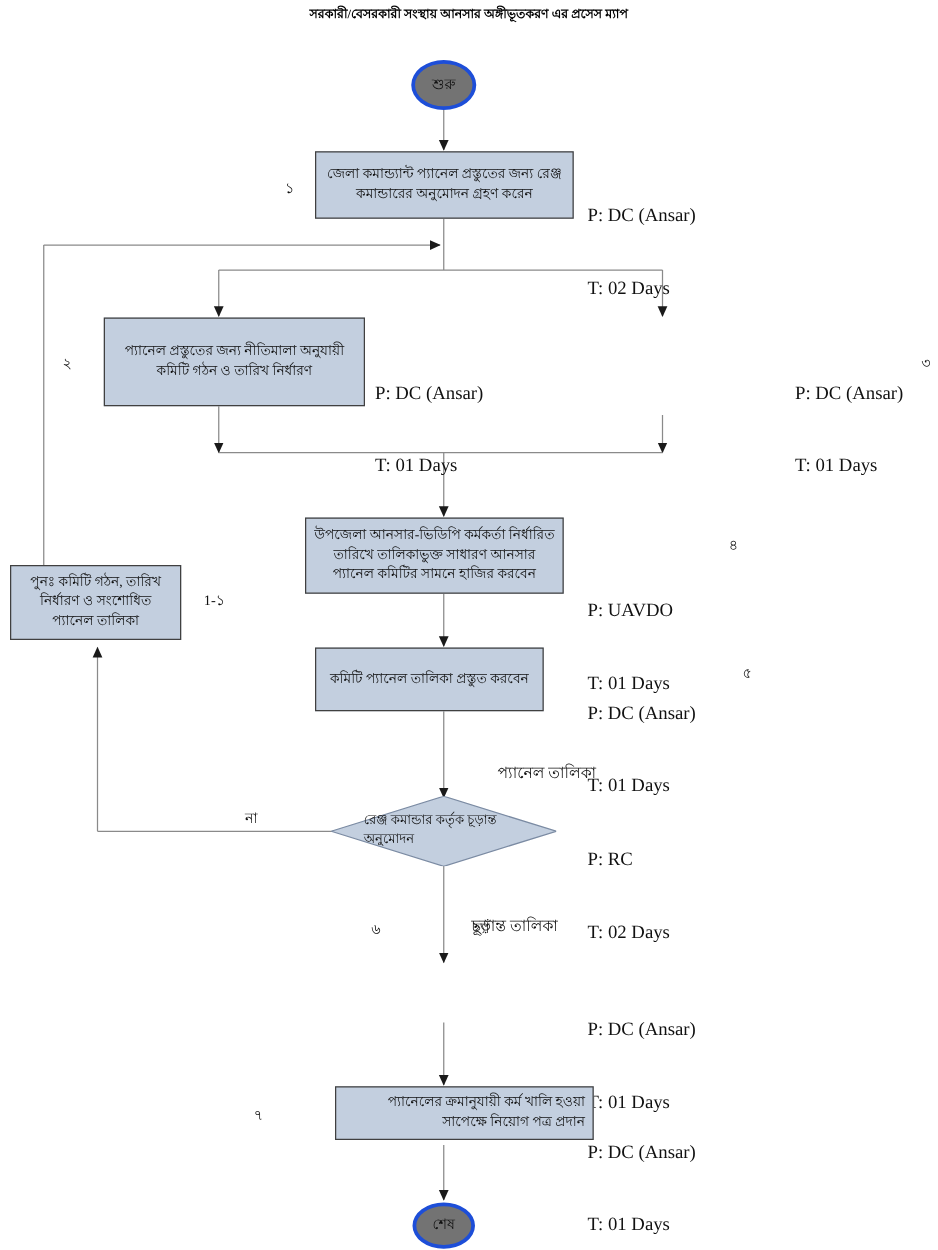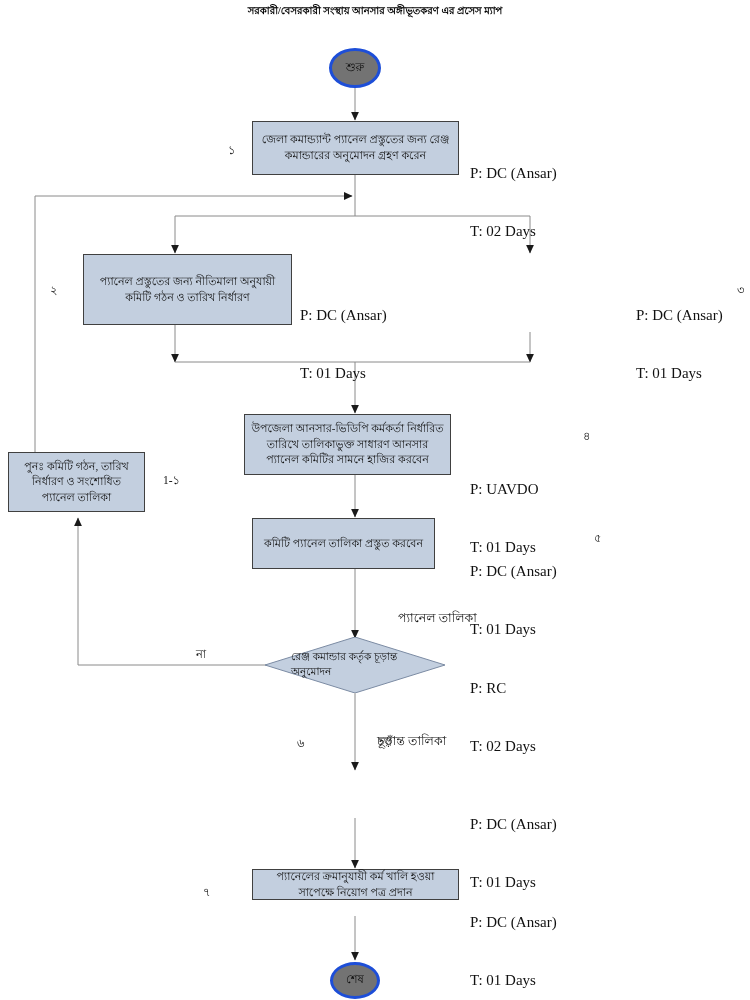--- a/index.html
+++ b/index.html
@@ -233,21 +233,21 @@
   <div class="edge-label" style="left:196px; top:646px;">না</div>
   <div class="edge-label" style="left:336px; top:734px;margin-left:43px;">হ্যাঁ</div>
   <div class="edge-label big" style="left:377px; top:732px;">চূড়ান্ত তালিকা</div>
   <div class="stepnum" style="left:297px; top:735px;">৬</div>
 
   <div class="meta" style="left:470px; top:777px;">
     <div>P: DC (Ansar)</div>
     <div>T: 01 Days</div>
   </div>
 
-  <div class="node" style="left:252px; top:869px; width:207px; height:31px;">
+  <div class="node" style="left:268px; top:869px; width:207px; height:43px;text-align:right;">
     <span class="node-inner">প্যানেলের ক্রমানুযায়ী কর্ম খালি হওয়া সাপেক্ষে নিয়োগ পত্র প্রদান</span>
   </div>
   <div class="meta" style="left:470px; top:875px;">
     <div>P: DC (Ansar)</div>
     <div>T: 01 Days</div>
   </div>
   <div class="stepnum" style="left:203px; top:884px;">৭</div>
 
   <div class="terminal" style="left:330px; top:962px; width:50px; height:37px;">
     <span>শেষ</span>

